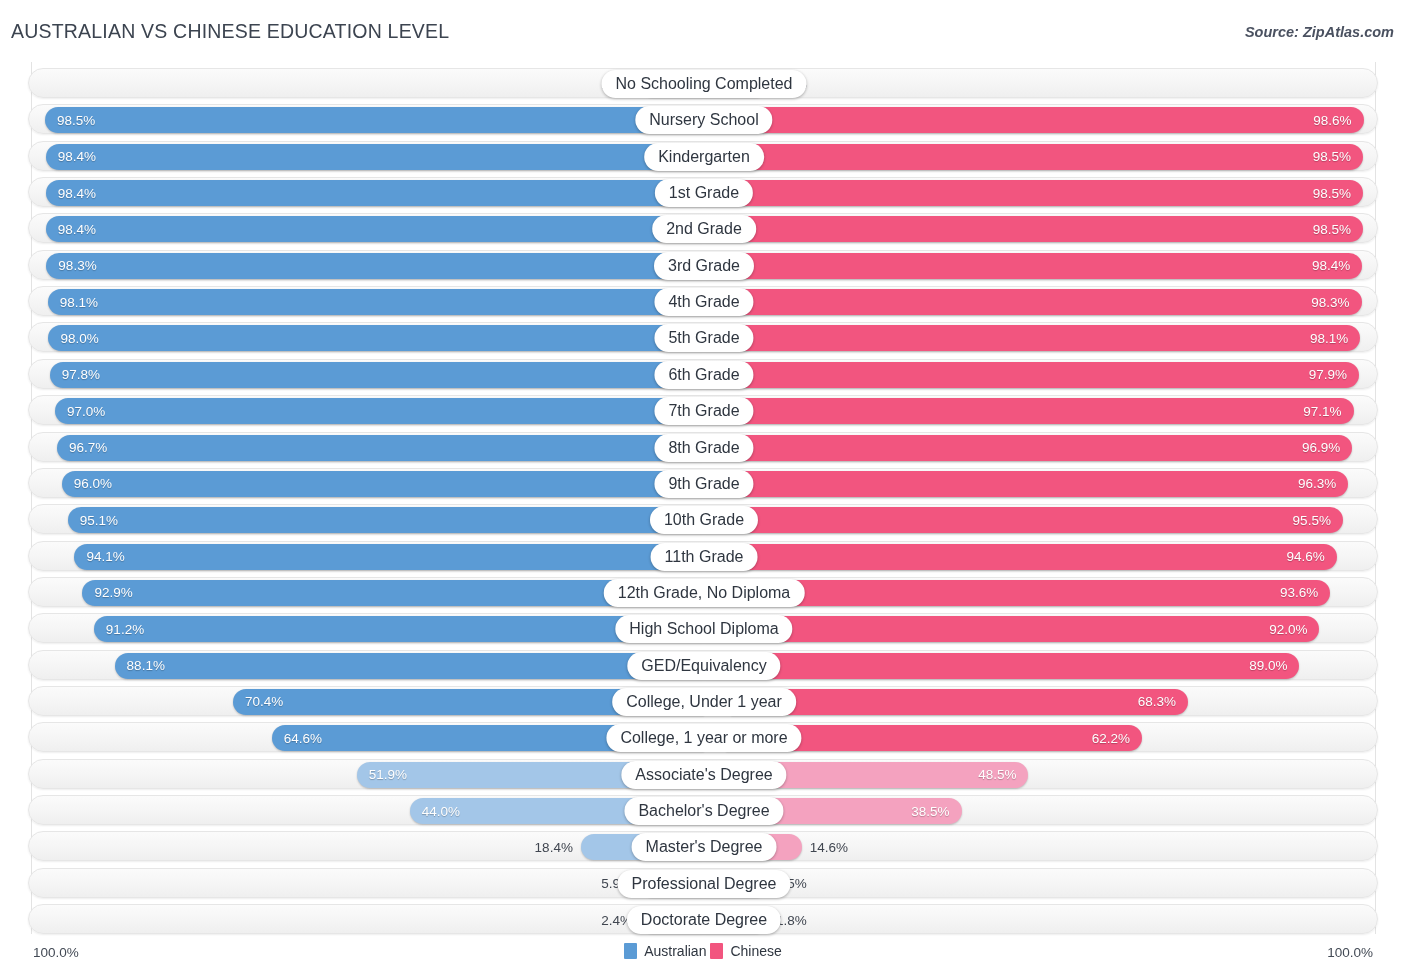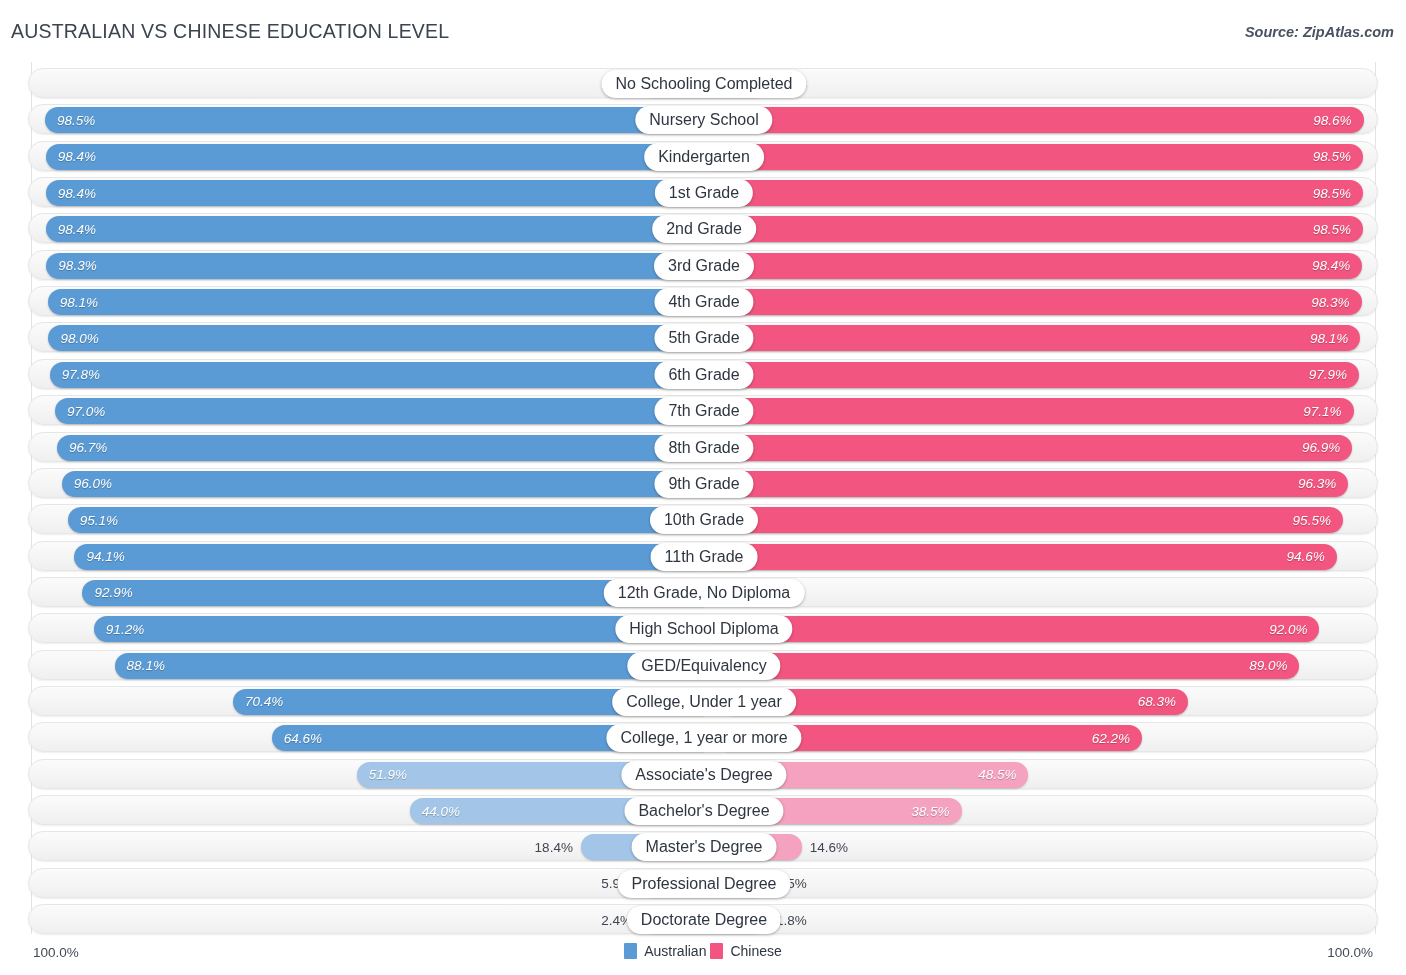--- a/index.html
+++ b/index.html
@@ -39,21 +39,21 @@
     border: 1px solid #e6e6e6;
     box-shadow: 0 1px 2px rgba(0,0,0,.07);
   }
 
   .barwrap { position: absolute; left: 0; top: 0; width: 1350px; height: 30px; }
 
   .bar {
     position: absolute; top: 2px; height: 26px;
     border-radius: 13px;
     box-shadow: 0 1px 2px rgba(0,0,0,.22);
-    display: flex; align-items: center; font-style: italic;
+    display: flex; align-items: center;
   }
   .bar.left  { justify-content: flex-start; }
   .bar.right { justify-content: flex-end; }
 
   .bar .inval {
     font-size: 13.5px; color: #ffffff; white-space: nowrap;
     text-shadow: 0 1px 1px rgba(0,0,0,.25);
   }
   .bar.left  .inval { margin-left: 12px; }
   .bar.right .inval { margin-right: 12px; }
@@ -253,20 +253,23 @@
             <span class="inval">94.6%</span>
           </div>
           <div class="label">11th Grade</div>
         </div>
       </div>
       <div class="row" style="top: 514.9px;">
         <div class="barwrap">
           <div class="bar left" style="width: 621.501px; background: rgb(91, 155, 213); left: 53.499px; border-radius: 13px 0px 0px 13px;">
             <span class="inval">92.9%</span>
           </div>
+          <div class="bar right" style="width: 626.184px; background: rgb(242, 85, 127); left: 675px; border-radius: 0px 13px 13px 0px;">
+            <span class="inval">93.6%</span>
+          </div>
           <div class="label">12th Grade, No Diploma</div>
         </div>
       </div>
       <div class="row" style="top: 551.25px;">
         <div class="barwrap">
           <div class="bar left" style="width: 610.128px; background: rgb(91, 155, 213); left: 64.872px; border-radius: 13px 0px 0px 13px;">
             <span class="inval">91.2%</span>
           </div>
           <div class="bar right" style="width: 615.48px; background: rgb(242, 85, 127); left: 675px; border-radius: 0px 13px 13px 0px;">
             <span class="inval">92.0%</span>

